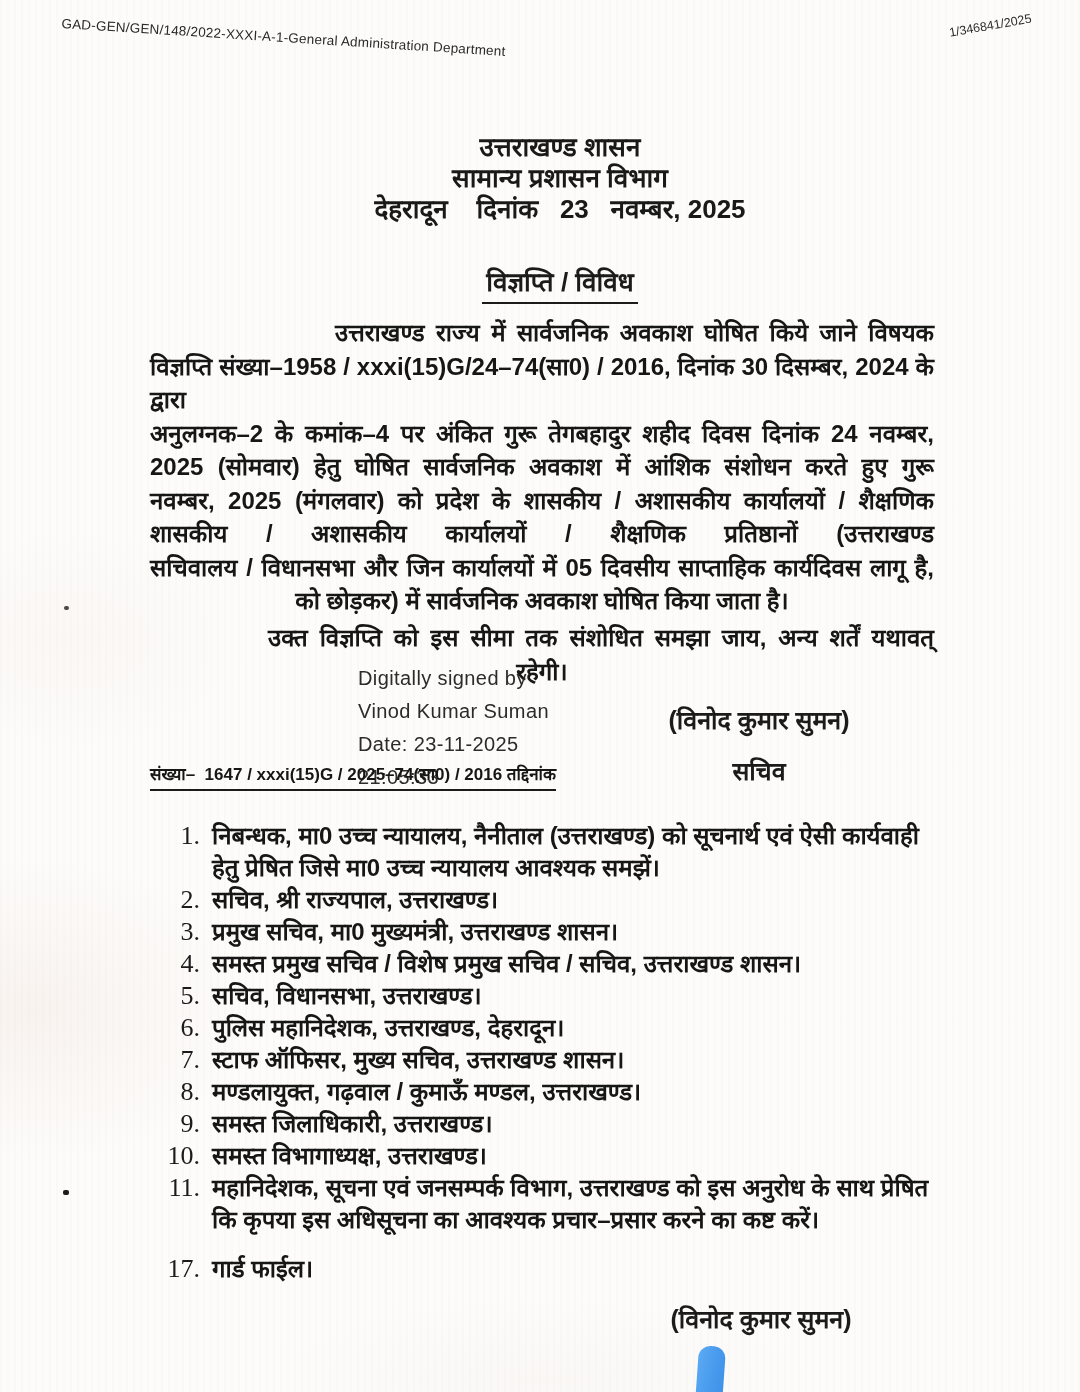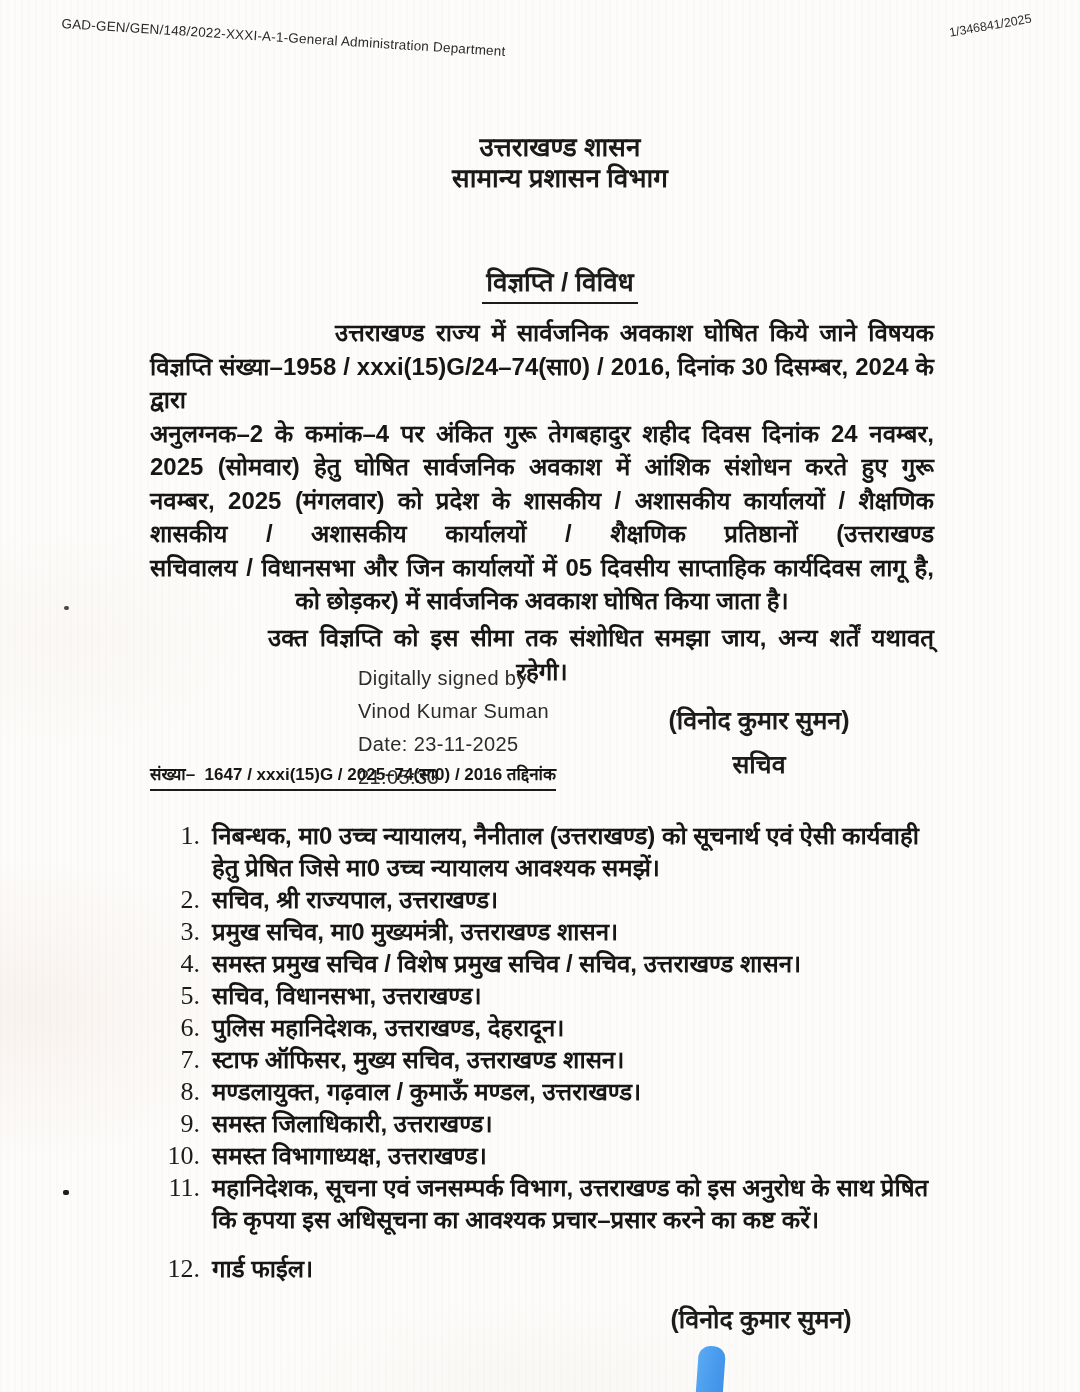--- a/index.html
+++ b/index.html
@@ -54,21 +54,21 @@
   .left{text-align:center;}
   .digsig{
     position:absolute;left:358px;top:662px;
     font-size:20px;line-height:33px;font-weight:400;
     color:#2b2b2b;letter-spacing:.4px;white-space:nowrap;
   }
   .sign-block{
     position:absolute;left:645px;top:703px;width:228px;
     text-align:center;font-size:25px;line-height:34px;font-weight:600;
   }
-  .sign-block .desig{margin-top:10px;}
+  .sign-block .desig{margin-top:17px;}
   .ref-line{
     position:absolute;left:150px;top:762px;
     font-size:17px;font-weight:700;color:#161616;
   }
   .ref-line span{
     display:inline-block;border-bottom:2.5px solid #1b1b1b;padding-bottom:4px;
   }
   .dist{
     position:absolute;left:150px;top:820px;width:790px;
     font-size:24px;line-height:32px;font-weight:600;color:#161616;
@@ -98,20 +98,21 @@
 <body>
 
 <div class="page">
 
   <div class="stamp-left">GAD-GEN/GEN/148/2022-XXXI-A-1-General Administration Department</div>
   <div class="stamp-right">1/346841/2025</div>
 
   <div class="doc-head">
     <div>उत्तराखण्ड शासन</div>
     <div>सामान्य प्रशासन विभाग</div>
+    <div>देहरादून&nbsp;&nbsp;&nbsp;&nbsp;दिनांक&nbsp;&nbsp;&nbsp;23&nbsp;&nbsp;&nbsp;नवम्बर, 2025</div>
   </div>
 
   <div class="subject">
     <span>विज्ञप्ति / विविध</span>
   </div>
 
   <div class="para1">
     <div class="j indent1">उत्तराखण्ड राज्य में सार्वजनिक अवकाश घोषित किये जाने विषयक</div>
     <div class="j">विज्ञप्ति संख्या–1958&nbsp;/&nbsp;xxxi(15)G/24–74(सा0)&nbsp;/&nbsp;2016, दिनांक 30 दिसम्बर, 2024 के द्वारा</div>
     <div class="j">अनुलग्नक–2 के कमांक–4 पर अंकित गुरू तेगबहादुर शहीद दिवस दिनांक 24 नवम्बर,</div>
@@ -182,21 +183,21 @@
     </div>
     <div class="li">
       <span class="num">10.</span>
       <span class="txt">समस्त विभागाध्यक्ष, उत्तराखण्ड।</span>
     </div>
     <div class="li">
       <span class="num">11.</span>
       <span class="txt">महानिदेशक, सूचना एवं जनसम्पर्क विभाग, उत्तराखण्ड को इस अनुरोध के साथ प्रेषित कि कृपया इस अधिसूचना का आवश्यक प्रचार–प्रसार करने का कष्ट करें।</span>
     </div>
     <div class="li last">
-      <span class="num">12.</span>
+      <span class="num">17.</span>
       <span class="txt">गार्ड फाईल।</span>
     </div>
   </div>
 
   <div class="footer-sign">(विनोद कुमार सुमन)</div>
 
   <div class="blue-mark"></div>
   <div class="speck s1"></div>
   <div class="speck s2"></div>
 

